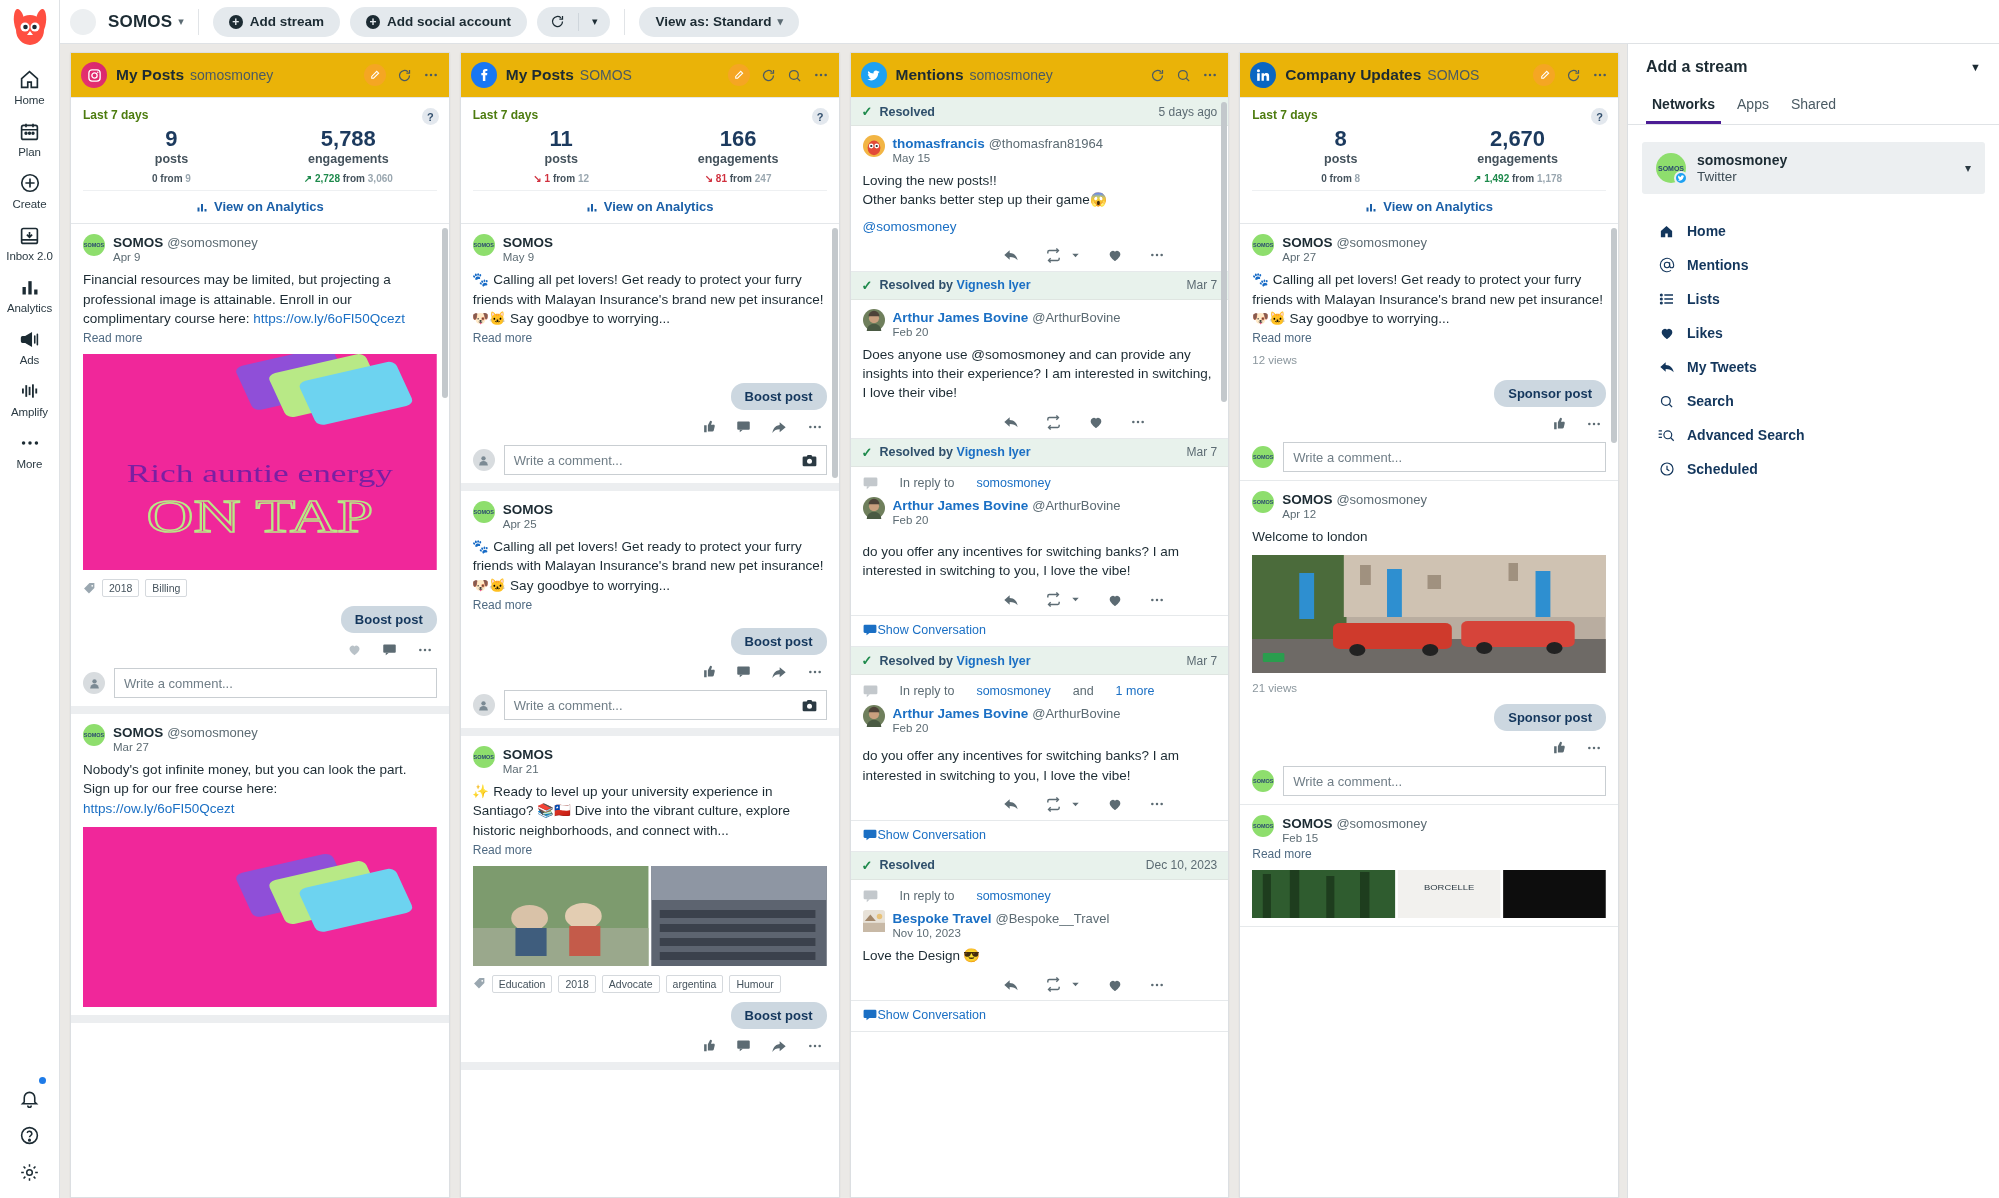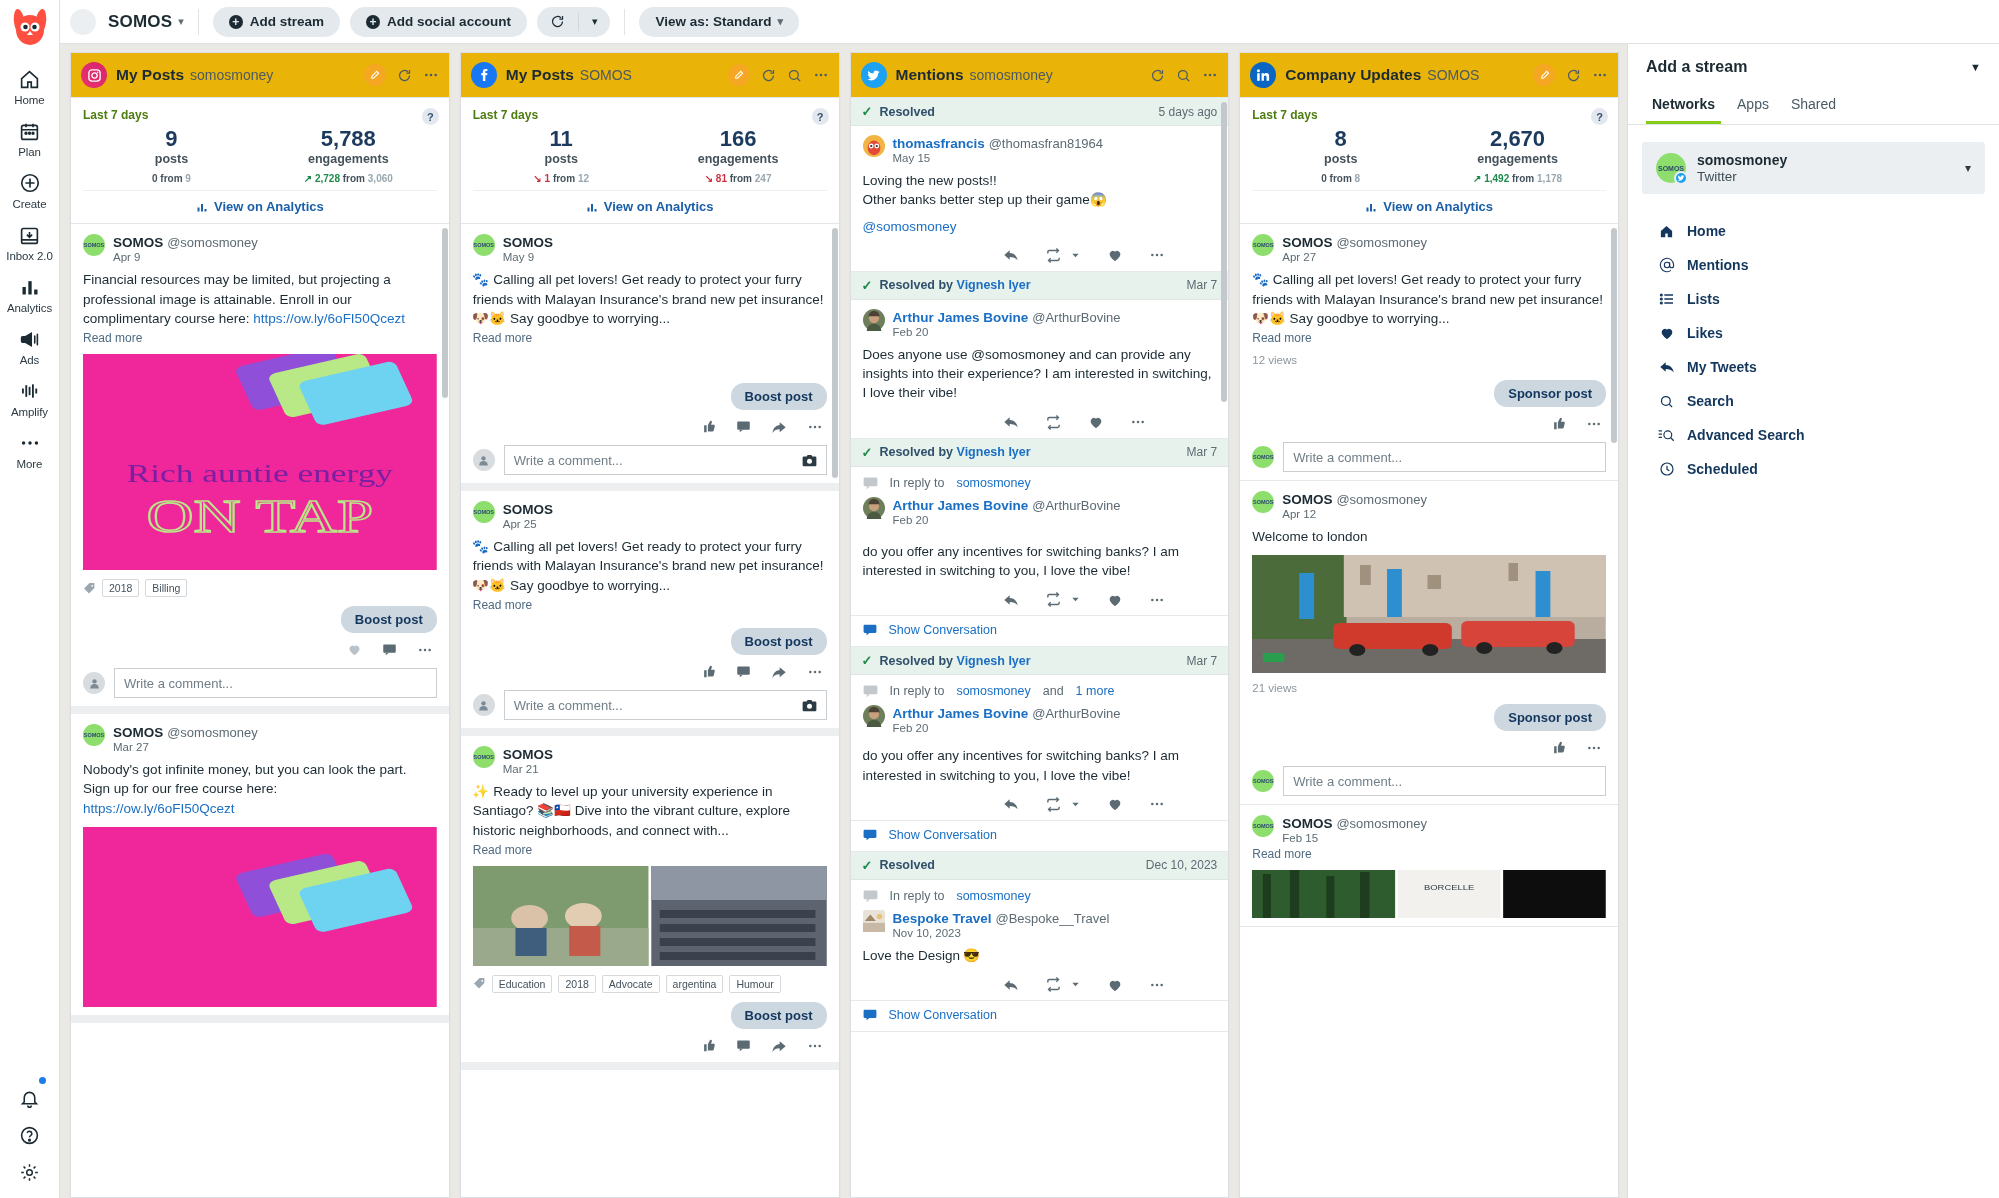--- a/index.html
+++ b/index.html
@@ -132,38 +132,38 @@
   .views { font-size:11.5px; color:#8b979e; margin-top:9px; }
 
   
   .res-bar { background:#e8f2ec; display:flex; align-items:center; padding:6px 11px; gap:7px;
              border-bottom:1px solid #dfe5e1;}
   .res-check { color:#1e8a4c; font-size:13px; font-weight:700;}
   .res-tx { font-size:12.5px; font-weight:700; color:#2f4f6b; }
   .res-tx .who { color:#1a6fc4; }
   .res-when { margin-left:auto; font-size:12px; color:#5c6b73; }
   .m-item { padding: 9px 12px 7px; border-bottom:1px solid #e6e9eb; }
-  .reply-to { display:flex; gap:12px; font-size:12.5px; color:#5c6b73; margin-bottom:7px;}
+  .reply-to { display:flex; gap:22px; font-size:12.5px; color:#5c6b73; margin-bottom:7px;}
   .reply-to .lnk { color:#1a6fc4; }
   .m-acts { display:flex; align-items:center; gap:26px; margin-top:11px; color:#5c6b73; padding-left:140px;}
   .m-acts .a { cursor:pointer; display:flex; }
   .show-conv { font-size:12.5px; color:#1a6fc4; padding: 7px 12px 9px; cursor:pointer;
-               border-bottom:1px solid #e6e9eb; display:flex; gap:12px; align-items:center;}
+               border-bottom:1px solid #e6e9eb; display:flex; gap:1px; align-items:center;}
 
   
   .rpanel {
     width: 372px; flex: 0 0 372px; background:#fff; border-left:1px solid #dcdfe2;
     display:flex; flex-direction:column;
   }
   .rp-head { height:46px; display:flex; align-items:center; padding: 0 18px; }
   .rp-title { font-weight:700; font-size:16px; color:#1c2b33;}
   .rp-caret { margin-left:auto; color:#1c2b33; font-size:11px; cursor:pointer;}
   .rp-tabs { display:flex; gap:10px; padding: 0 18px; border-bottom:1px solid #e0e3e6;}
   .rp-tab { font-size:14px; color:#4a5a63; padding: 6px 6px 9px; cursor:pointer; }
-  .rp-tab.on { color:#1c2b33; font-weight:700; border-bottom:3px solid #84cc16;}
+  .rp-tab.on { color:#1c2b33; font-weight:700; border-bottom:3px solid #4c1d95;}
   .acct {
     margin: 17px 14px 0; background:#eceff1; border-radius:3px; height:52px;
     display:flex; align-items:center; padding: 0 14px; cursor:pointer;
   }
   .acct-av { width:30px;height:30px;border-radius:50%;background:#8ede6d;position:relative;flex:0 0 30px;
              display:flex;align-items:center;justify-content:center;font-size:7px;color:#2b4a6f;font-weight:700;}
   .acct-badge { position:absolute; right:-2px; bottom:-2px; width:14px;height:14px;border-radius:50%;
                 background:#1da1f2; border:2px solid #eceff1; display:flex;align-items:center;justify-content:center;}
   .acct-txt { margin-left:11px; }
   .acct-name { font-size:14px; font-weight:700; color:#1c2b33; line-height:1.25;}

